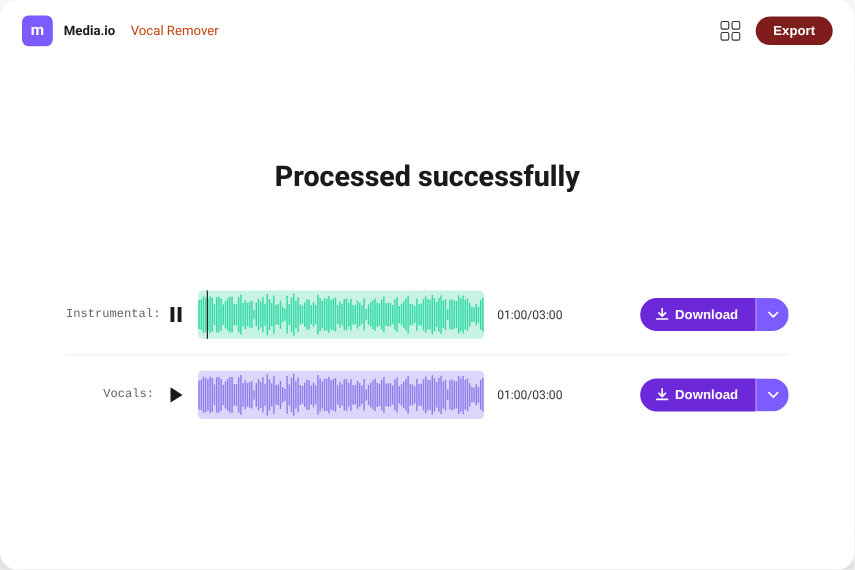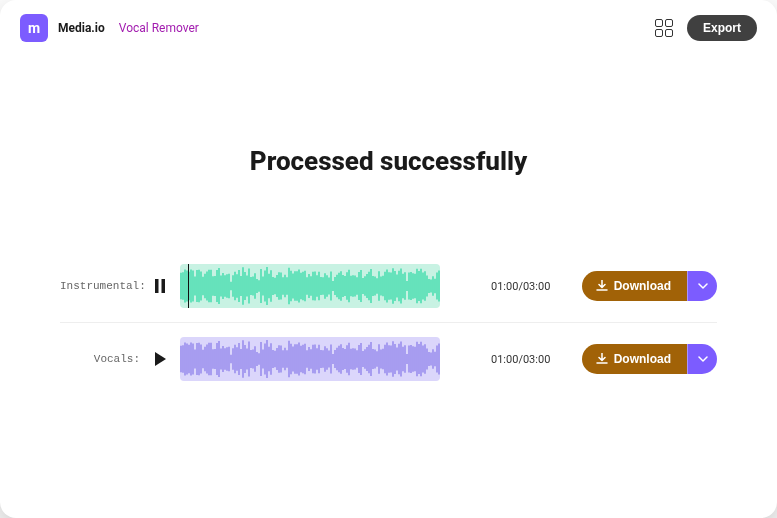--- a/index.html
+++ b/index.html
@@ -31,21 +31,21 @@
       font-weight: 700;
       font-size: 14px;
     }
     .brand {
       font-weight: 700;
       font-size: 12px;
       color: #1a1a1a;
     }
     .breadcrumb {
       font-size: 12px;
-      color: #a21caf;
+      color: #c2410c;
       margin-left: 4px;
       text-align: center;
     }
     .header-right {
       margin-left: auto;
       display: flex;
       align-items: center;
       gap: 14px;
     }
     .apps-icon {
@@ -54,21 +54,21 @@
       grid-template-columns: 1fr 1fr;
       grid-template-rows: 1fr 1fr;
       gap: 2px;
       cursor: pointer;
     }
     .apps-icon div {
       border: 1.4px solid #333;
       border-radius: 2px;
     }
     .export-btn {
-      background: #404040;
+      background: #7f1d1d;
       color: #fff;
       border: none;
       border-radius: 999px;
       padding: 6px 16px;
       font-size: 12px;
       font-weight: 600;
       cursor: pointer;
     }
     .main {
       padding: 90px 60px 0 60px;
@@ -117,29 +117,28 @@
       position: absolute;
       top: -4px; bottom: -4px;
       left: 8px;
       width: 1px;
       background: #111;
     }
     .time {
       font-size: 11px;
       color: #333;
       white-space: nowrap;
-      margin-left: 39px;
     }
     .dl-group {
       display: flex;
       align-items: stretch;
       margin-left: auto;
     }
     .dl-btn {
-      background: #a16207;
+      background: #6d28d9;
       color: #fff;
       border: none;
       border-radius: 999px 0 0 999px;
       padding: 8px 16px 8px 14px;
       font-size: 12px;
       font-weight: 600;
       display: flex;
       align-items: center;
       gap: 6px;
       cursor: pointer;

